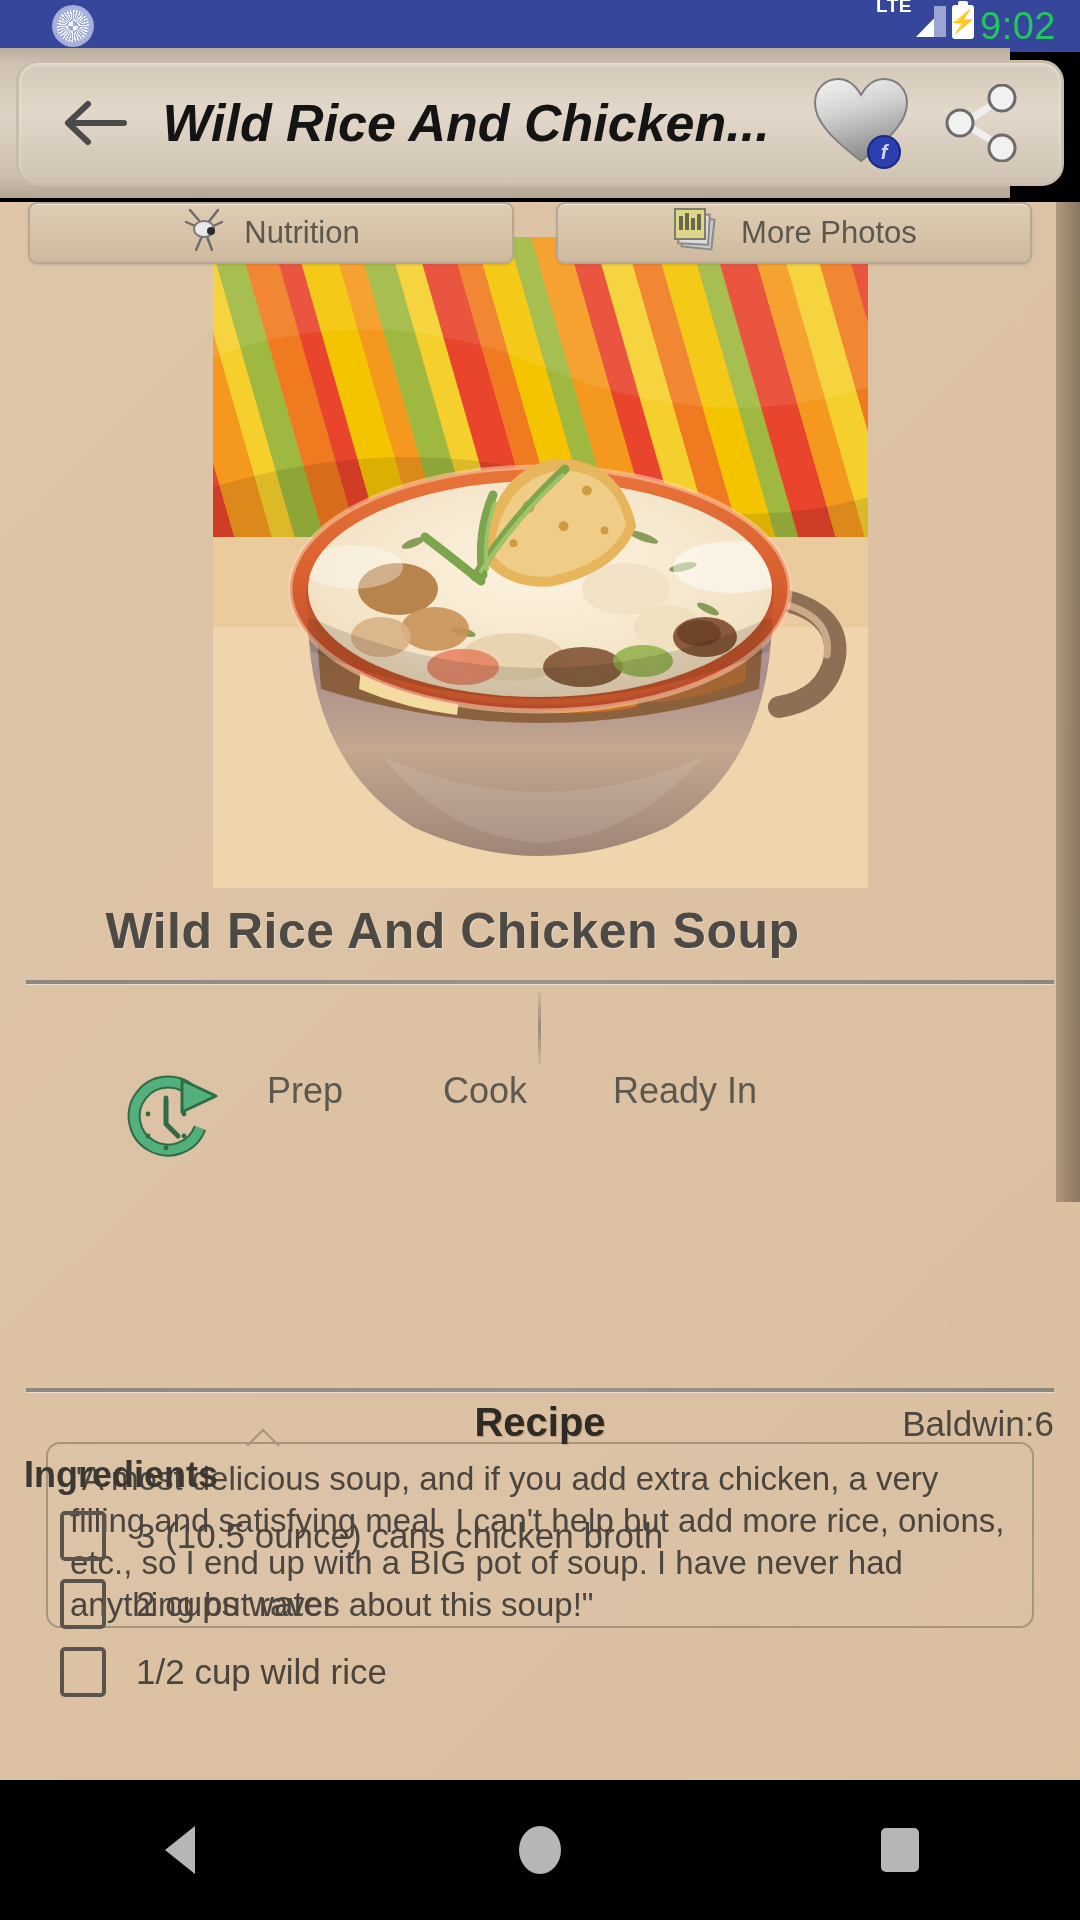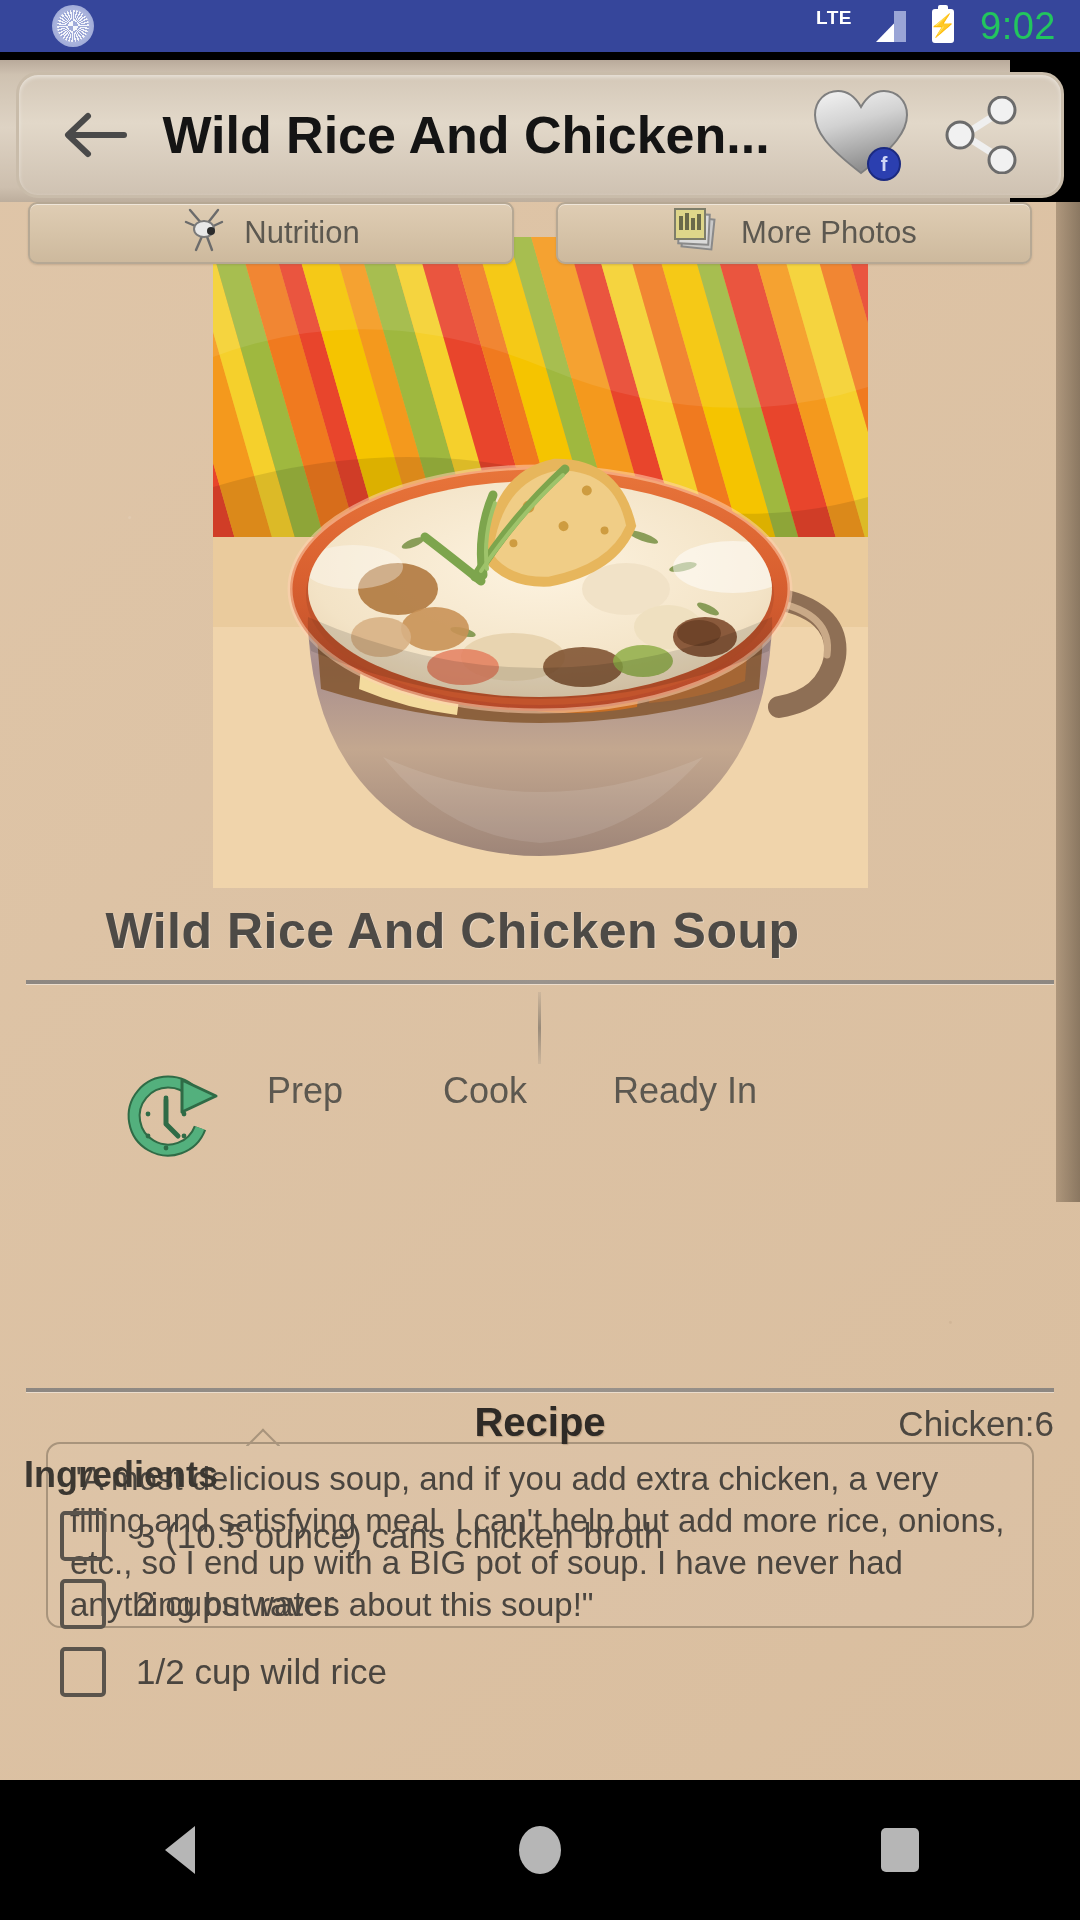--- a/index.html
+++ b/index.html
@@ -13,21 +13,21 @@
 
   
   .statusbar {
     position: absolute; top: 0; left: 0;
     width: 1080px; height: 52px;
     background: #36469b;
     display: flex; align-items: center;
     padding: 0 24px;
   }
   .status-left { display: flex; align-items: center; flex: 1; }
-  .status-right { display: flex; align-items: center; gap: 26px; }
+  .status-right { display: flex; align-items: flex-start; gap: 6px; }
   .app-badge {
     width: 42px; height: 42px; border-radius: 50%;
     background: radial-gradient(circle at 50% 50%, #c9d0ea 0%, #aab4dd 55%, #8f9bd0 100%);
     position: relative; margin-left: 28px;
   }
   .app-badge::after {
     content: ""; position: absolute; inset: 5px; border-radius: 50%;
     background:
       repeating-conic-gradient(from 0deg, #ffffff 0deg 6deg, #9aa5d6 6deg 12deg);
     opacity: .85;
@@ -62,24 +62,24 @@
   }
   .battery .bolt {
     position: absolute; inset: 0;
     display: flex; align-items: center; justify-content: center;
     color: #36469b; font-size: 22px; line-height: 1;
   }
   .clock { color: #22c55e; font-size: 38px; letter-spacing: .5px; }
 
   
   .actionbar {
-    position: absolute; top: 60px; left: 0;
+    position: absolute; top: 48px; left: 0;
     width: 1010px; height: 150px;
     background: linear-gradient(180deg,#b9aa9b 0%,#cfc2b1 10%,#ded3c4 45%,#cdbfae 85%,#b3a493 100%);
-    display: flex; align-items: center;
+    display: flex; align-items: center; font-style: italic;
   }
   .actionbar-inner {
     position: absolute; left: 16px; top: 12px;
     width: 1048px; height: 126px;
     border: 3px solid #c9bcaa; border-radius: 22px;
     background: linear-gradient(180deg,#d4c8b8 0%,#e2d8c9 40%,#cfc2b2 100%);
     display: flex; align-items: center;
     box-shadow: inset 0 2px 4px rgba(255,255,255,.5);
   }
   .back-arrow {
@@ -505,21 +505,21 @@
     </div>
 
     <div class="quote-notch"></div>
     <div class="quote-box">
       <div class="quote-text">"A most delicious soup, and if you add extra chicken, a very filling and satisfying meal.  I can't help but add more rice, onions, etc., so I end up with a BIG pot of soup.  I have never had anything but raves about this soup!"</div>
     </div>
 
     <div class="divider" id="div2"></div>
 
     <div class="recipe-hdr">Recipe</div>
-    <div class="servings">Chicken:6</div>
+    <div class="servings">Baldwin:6</div>
     <div class="ingredients-hdr">Ingredients</div>
 
     <div class="ing-list">
       <div class="ing-item">
         <div class="ing-box"></div>
         <div class="ing-label">3 (10.5 ounce) cans chicken broth</div>
       </div>
       <div class="ing-item">
         <div class="ing-box"></div>
         <div class="ing-label">2 cups water</div>

